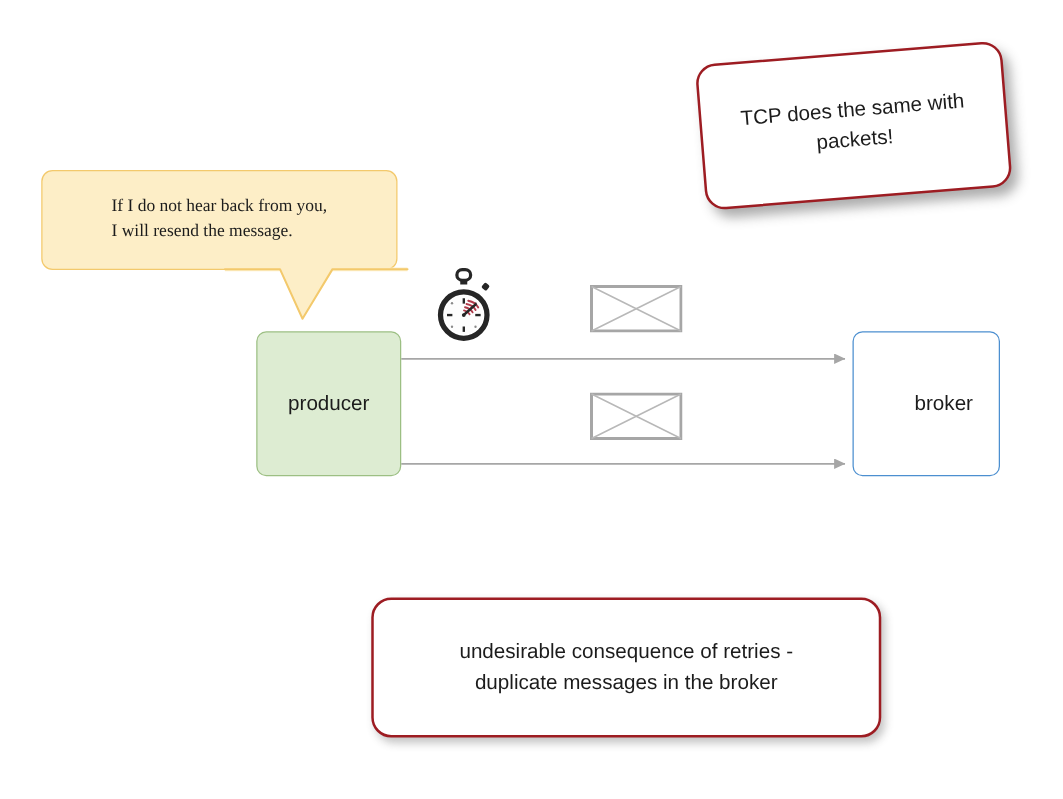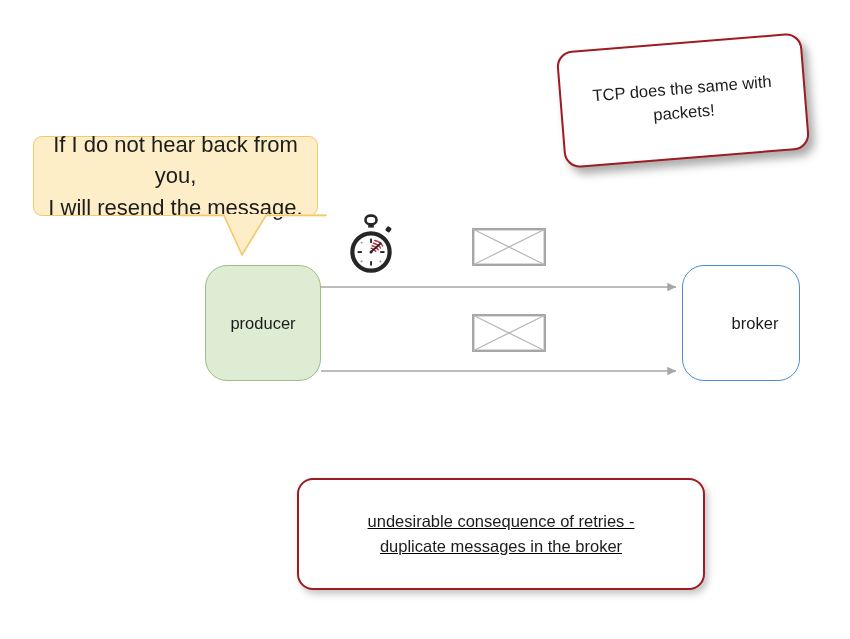--- a/index.html
+++ b/index.html
@@ -31,26 +31,26 @@
     height: 80px;
     background: #fdeec7;
     border: 1.6px solid #f3c96c;
     border-radius: 9px;
     display: flex;
     align-items: center;
     justify-content: center;
     z-index: 6;
   }
   .speech-bubble-text {
-    font-size: 22px;
+    font-size: 14px;
     line-height: 1.42;
     color: #1c1c1c;
-    text-align: center;
     padding: 0 10px;
     white-space: pre-line;
+    font-family: Liberation Serif, serif;
   }
   
   .speech-tail {
     left: 178px;
     top: 212px;
     width: 150px;
     height: 48px;
     z-index: 7;
   }
 
@@ -84,34 +84,33 @@
     padding: 0 16px;
   }
 
   .consequence-callout {
     left: 297px;
     top: 478px;
     width: 408px;
     height: 112px;
     box-shadow: 3px 4px 7px rgba(70,70,70,0.32);
     z-index: 5;
-    text-decoration: underline;
   }
   .consequence-callout .callout-text {
     font-size: 16.5px;
     line-height: 1.5;
     padding: 0 18px;
   }
 
   
   .node {
     display: flex;
     align-items: center;
     justify-content: center;
-    border-radius: 22px;
+    border-radius: 8px;
     z-index: 4;
   }
   .node-label {
     font-size: 16.5px;
     color: #1c1c1c;
   }
   .node-producer {
     left: 205px;
     top: 265px;
     width: 116px;

